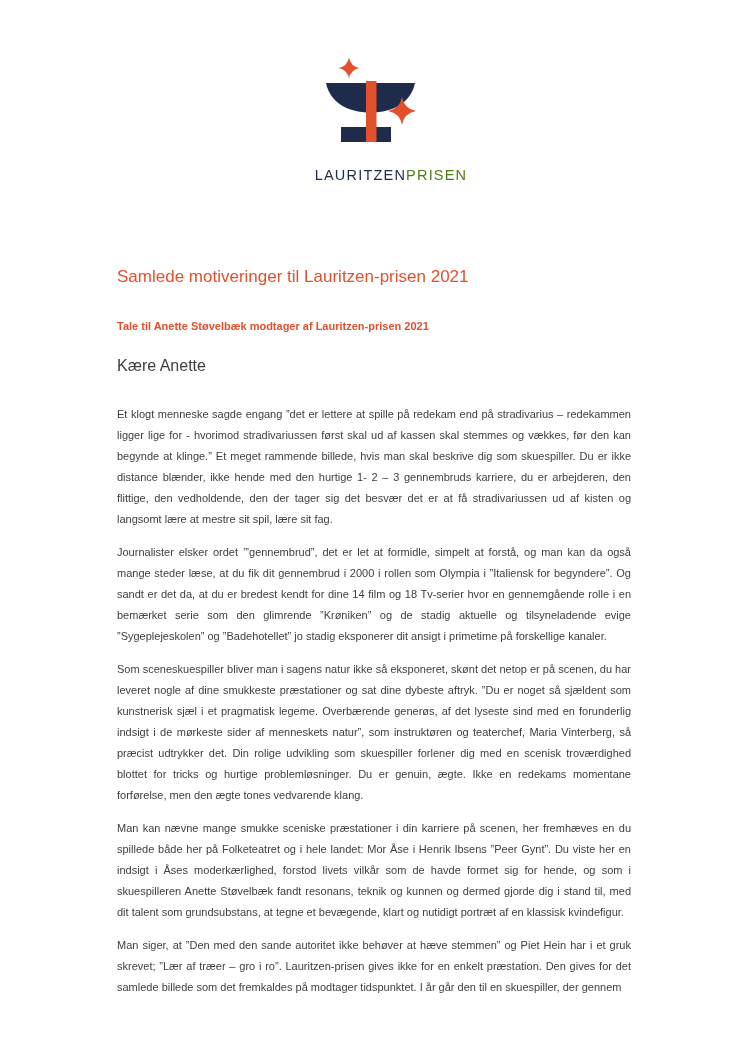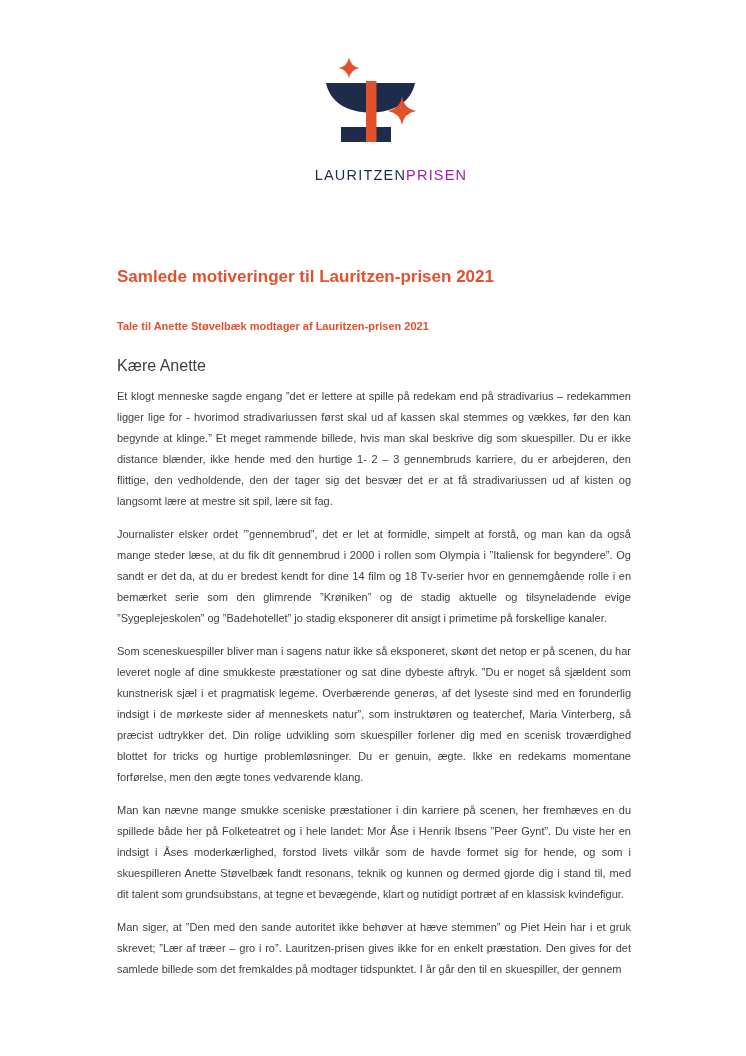--- a/index.html
+++ b/index.html
@@ -22,48 +22,48 @@
   }
   .logo-icon { display: inline-block; }
   .wordmark {
     margin-top: 13px;
     font-size: 14.5px;
     letter-spacing: 1.2px;
     font-weight: 500;
     white-space: nowrap;
   }
   .wordmark .wm-primary { color: #1f2b4b; padding-left: 36px; }
-  .wordmark .wm-accent  { color: #a21caf; }
+  .wordmark .wm-accent  { color: #4d7c0f; }
 
   
   .content {
     width: 514px;
     margin-left: 117px;
     margin-top: 84px;
   }
   .doc-title {
     font-size: 17px;
-    font-weight: bold;
+    font-weight: normal;
     color: #e2512b;
     line-height: 20px;
   }
   .doc-subtitle {
     margin-top: 33px;
     font-size: 11px;
     font-weight: bold;
     color: #e2512b;
     line-height: 13px;
   }
   .greeting {
     margin-top: 22px;
     font-size: 16px;
     line-height: 21px;
     color: #3e3e3e;
   }
-  .body-copy { margin-top: 10px; }
+  .body-copy { margin-top: 28px; }
   .body-copy p {
     font-size: 11px;
     line-height: 21px;
     text-align: justify;
     color: #3e3e3e;
     margin-bottom: 12px;
   }
 </style>
 </head>
 <body>

